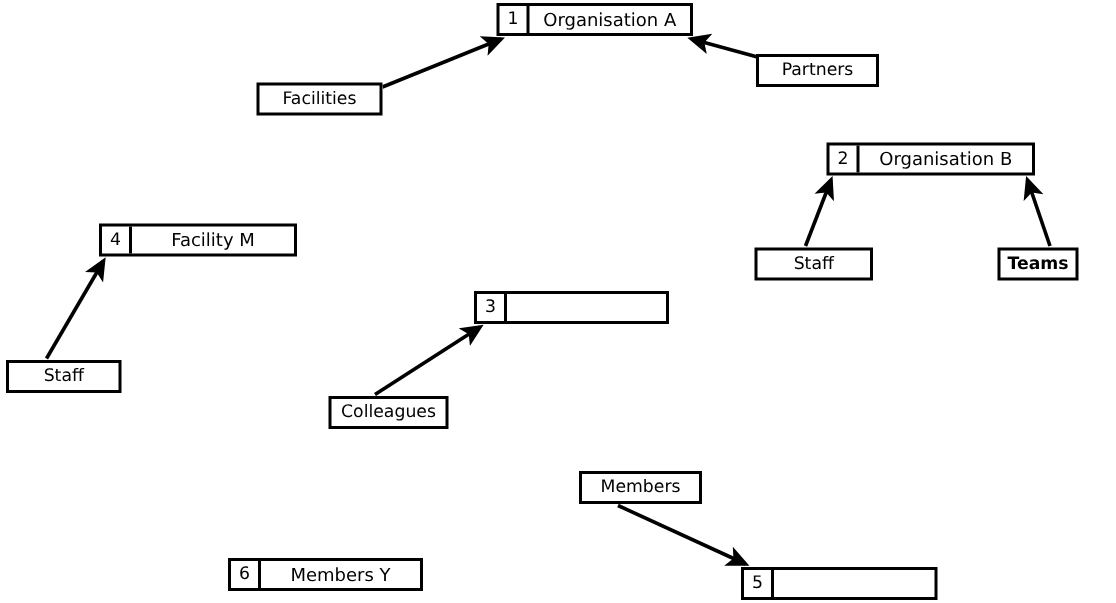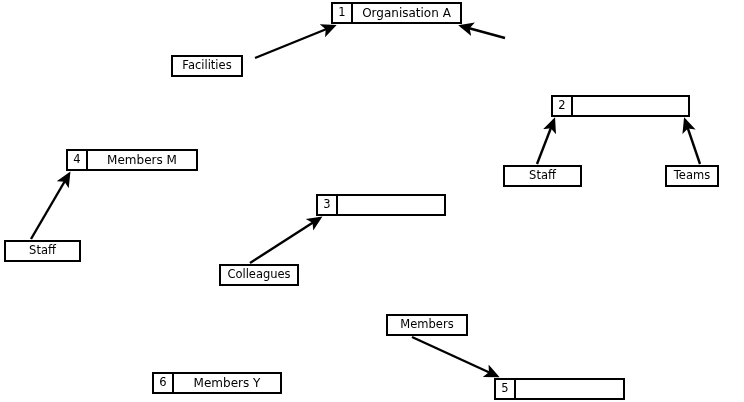--- a/index.html
+++ b/index.html
@@ -102,46 +102,48 @@
     <line x1="412" y1="337" x2="497" y2="376" stroke="#000000" stroke-width="2.4" marker-end="url(#arrowhead)"></line>
   </svg>
 
   <div class="entity" style="left:331px; top:2px; width:131px;">
     <div class="id-cell">1</div>
     <div class="name-cell">Organisation A</div>
   </div>
 
   <div class="entity" style="left:551px; top:95px; width:139px;">
     <div class="id-cell">2</div>
+    <div class="name-cell">Organisation B</div>
   </div>
 
   <div class="entity" style="left:316px; top:194px; width:130px;">
     <div class="id-cell">3</div>
   </div>
 
   <div class="entity" style="left:66px; top:149px; width:132px;">
     <div class="id-cell">4</div>
-    <div class="name-cell">Members M</div>
+    <div class="name-cell">Facility M</div>
   </div>
 
   <div class="entity" style="left:494px; top:378px; width:131px;">
     <div class="id-cell">5</div>
   </div>
 
   <div class="entity" style="left:152px; top:372px; width:130px;">
     <div class="id-cell">6</div>
     <div class="name-cell">Members Y</div>
   </div>
 
-  <div class="rolebox" style="left:171px; top:55px; width:72px;">Facilities</div>
+  <div class="rolebox" style="left:171px; top:55px; width:84px;">Facilities</div>
 
+  <div class="rolebox" style="left:504px; top:36px; width:82px;">Partners</div>
 
   <div class="rolebox" style="left:503px; top:165px; width:79px;">Staff</div>
 
-  <div class="rolebox" style="left:665px; top:165px; width:54px;">Teams</div>
+  <div class="rolebox" style="left:665px; top:165px; width:54px;font-weight:bold;">Teams</div>
 
   <div class="rolebox" style="left:4px; top:240px; width:77px;">Staff</div>
 
   <div class="rolebox" style="left:386px; top:314px; width:82px;">Members</div>
 
   <div class="rolebox" style="left:219px; top:264px; width:80px;">Colleagues</div>
 
 </div>
 
 </body></html>

